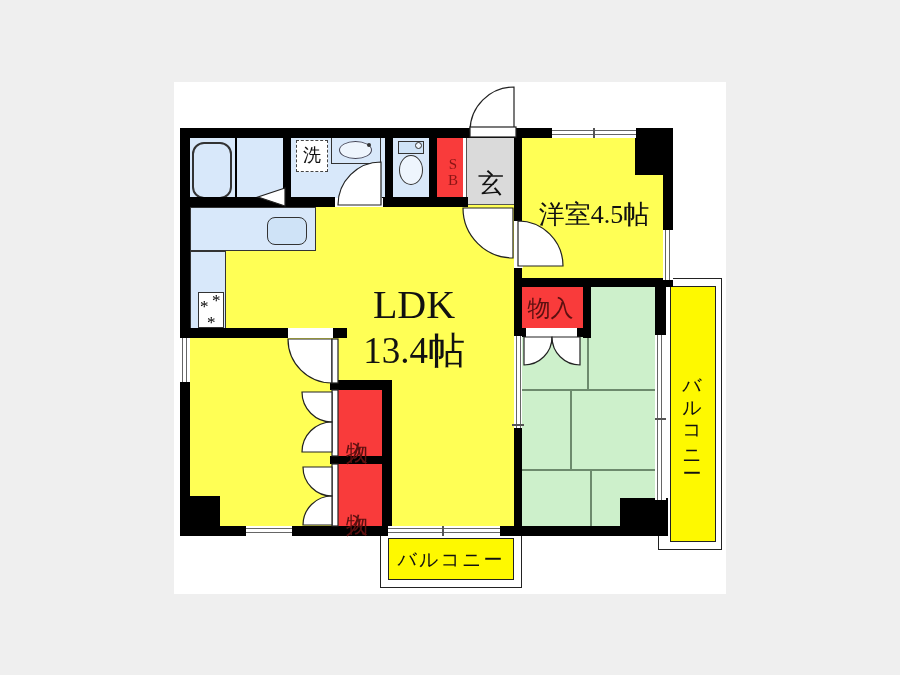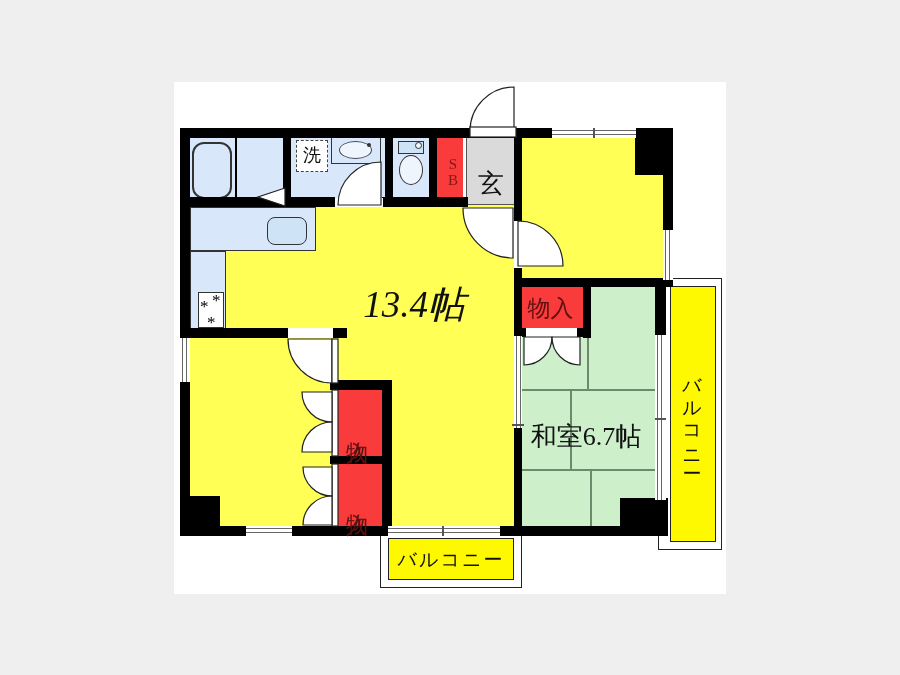--- a/index.html
+++ b/index.html
@@ -127,23 +127,24 @@
       <rect x="512" y="424" width="12" height="2"></rect>
     </g>
     <g fill="#000" font-family="Liberation Serif, DejaVu Serif, serif" font-size="17">
       <text x="200" y="312">*</text>
       <text x="212" y="306">*</text>
       <text x="207" y="328">*</text>
     </g>
   </svg>
 
   <div class="label" style="left:318px;top:282px;width:192px;font-size:40px;line-height:46px;">
-    <div style="font-size:37px;font-style:italic;">13.4帖</div>
+    <div>LDK</div>
+    <div style="font-size:37px;">13.4帖</div>
   </div>
-  <div class="label" style="left:515px;top:419px;width:142px;font-size:26px;">和室6.7帖</div>
+  <div class="label" style="left:518px;top:197px;width:152px;font-size:26px;">洋室4.5帖</div>
   <div class="label vtext" style="left:348px;top:394px;width:24px;height:60px;font-size:22px;color:#5c1010;">物入</div>
   <div class="label vtext" style="left:348px;top:468px;width:24px;height:56px;font-size:22px;color:#5c1010;">物入</div>
   <div class="label" style="left:518px;top:293px;width:65px;font-size:23px;color:#5c1010;">物入</div>
   <div class="label vtext upright" style="left:441px;top:143px;width:20px;height:58px;font-size:15px;color:#8b1515;">SB</div>
   <div class="label" style="left:466px;top:166px;width:50px;font-size:26px;">玄</div>
   <div class="label vtext" style="left:679px;top:325px;width:26px;height:180px;font-size:19px;letter-spacing:3px;">バルコニー</div>
   <div class="label" style="left:388px;top:547px;width:126px;font-size:19px;letter-spacing:2px;">バルコニー</div>
 
 </div>
 

